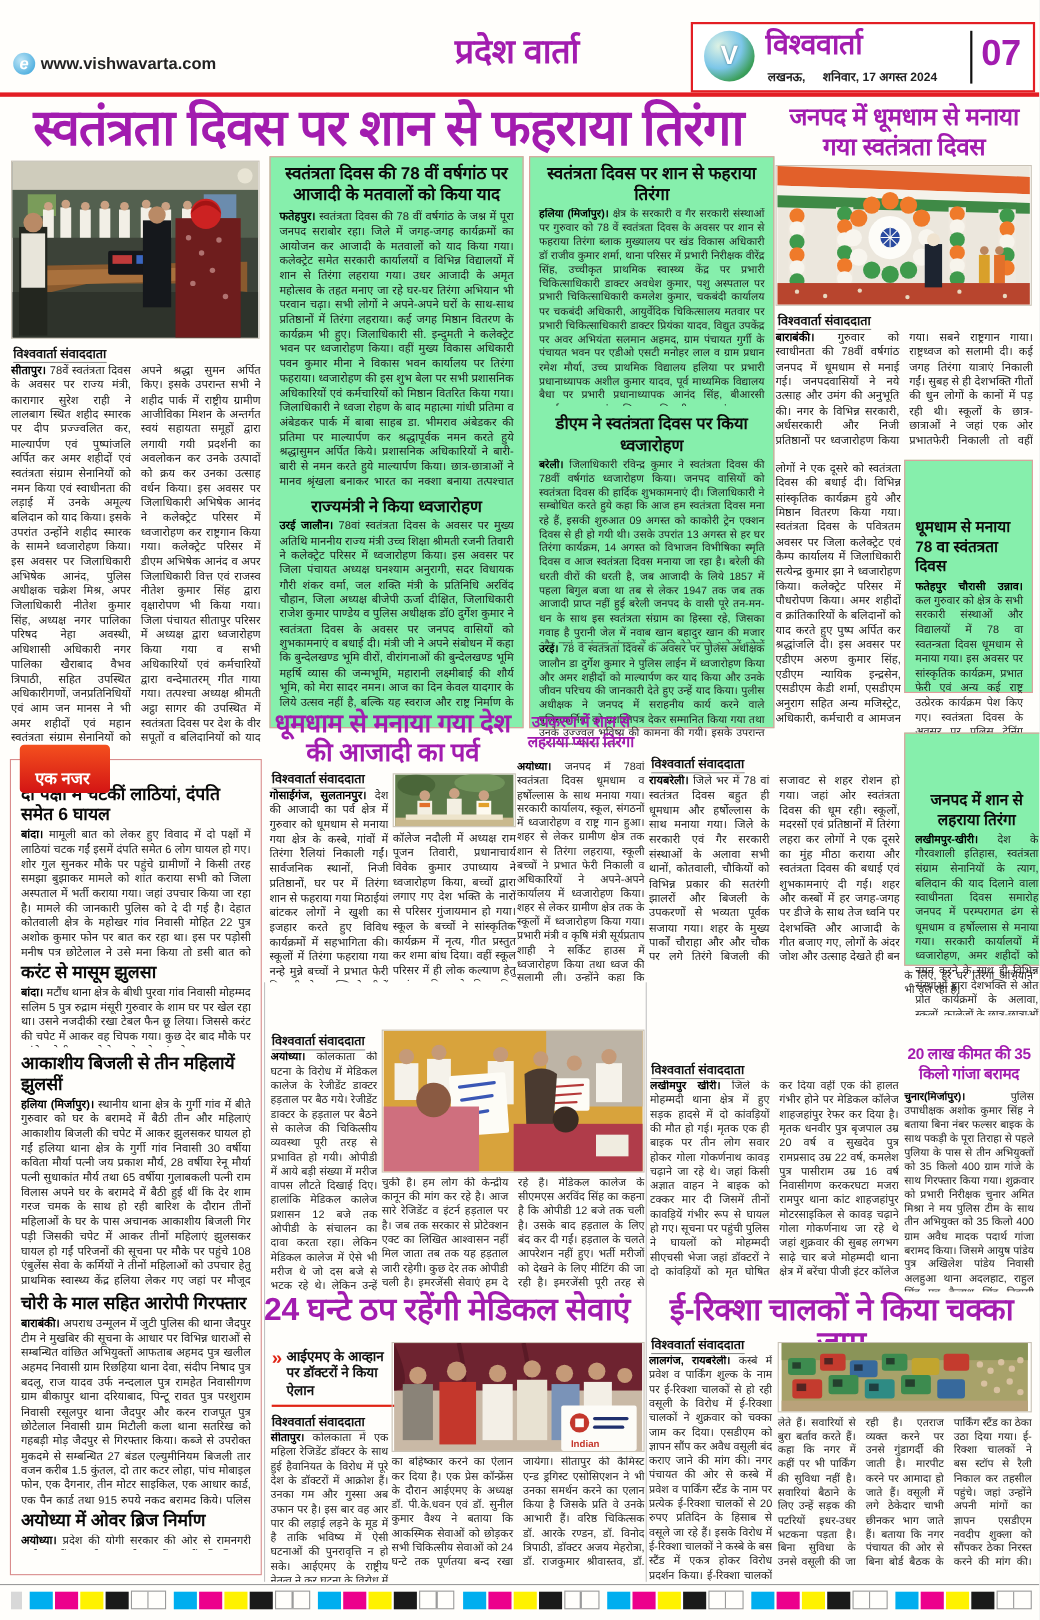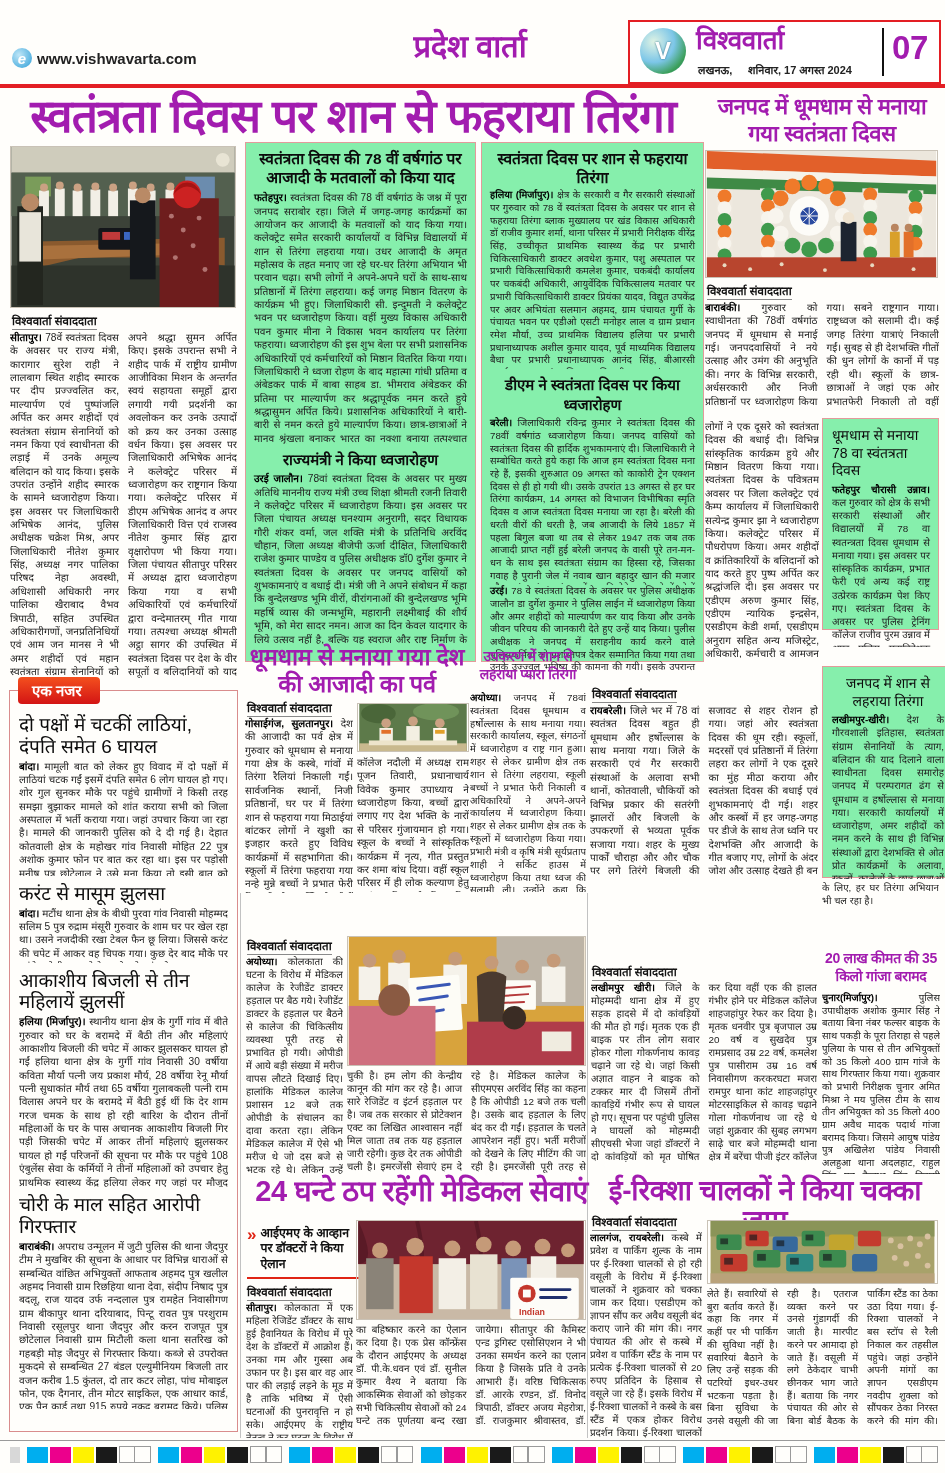--- a/index.html
+++ b/index.html
@@ -10,23 +10,23 @@
   .ctr{text-align:center;}
   .body-text{font-size:10.2px;line-height:1.31;text-align:justify;color:#1d1d1d;overflow:hidden;}
   .cols2{column-count:2;column-gap:9px;}
   .cols3{column-count:3;column-gap:9px;}
   .dl{font-weight:bold;color:#000;}
   .byline{font-weight:bold;font-size:11.5px;color:#111;border-bottom:1px solid #8a8a8a;display:inline-block;padding-bottom:1px;}
   .pinkbox{border:1.4px solid #e39b9b;background:#86efac;box-sizing:border-box;}
   .boxhead{font-weight:bold;font-size:15.5px;text-align:center;line-height:1.2;padding:7px 8px 4px 8px;color:#0c0c0c;}
   .boxbody{padding:0 8px;}
   .subhead{font-weight:bold;font-size:15px;text-align:center;padding:5px 4px 3px 4px;color:#0c0c0c;}
-  .smallboxhead{font-weight:normal;font-size:14px;text-align:left;line-height:1.25;padding:8px 8px 3px 9px;color:#0c0c0c;}
+  .smallboxhead{font-weight:bold;font-size:14px;text-align:left;line-height:1.25;padding:8px 8px 3px 9px;color:#0c0c0c;margin-top:44px;}
   .smallbody{font-size:9.9px;line-height:1.34;text-align:justify;padding:0 8px 4px 9px;color:#1d1d1d;overflow:hidden;}
-  .ek-item-h{font-weight:normal;font-size:19px;color:#0b0b0b;margin:7px 0 2px 0;line-height:1.15;}
+  .ek-item-h{font-weight:bold;font-size:16px;color:#0b0b0b;margin:7px 0 2px 0;line-height:1.15;}
   .vrule{position:absolute;width:1px;background:#c2c2c2;}
   .photo{display:block;border:1px solid #c9c2b6;box-sizing:border-box;}
   .mark-group{display:flex;align-items:center;gap:2px;}
   .mark{width:21px;height:16px;display:inline-block;}
   .reg-glyph{width:30px;height:15px;display:inline-block;border:1.5px solid #9a9a9a;border-left-width:1.5px;position:relative;}
   .reg-glyph:before{content:"";position:absolute;left:46%;top:0;bottom:0;width:1.5px;background:#9a9a9a;}
   .kicker-arrow{color:#e02414;font-weight:bold;font-size:17px;line-height:1;}
   .kicker-text{font-weight:bold;font-size:12.3px;line-height:1.25;color:#101010;}
 </style>
 </head>
@@ -101,21 +101,21 @@
       </g>
     <rect x="120" y="54" width="26" height="80" fill="#15181c"></rect>
       <circle cx="133" cy="49" r="8" fill="#b98a66"></circle>
   </svg>
   <span class="abs byline" style="left:12px;top:313px;">विश्ववार्ता संवाददाता</span>
   <div class="abs body-text cols2" style="left:10px;top:331px;width:227px;height:351px;">
     <b class="dl">सीतापुर।</b> <span>78वें स्वतंत्रता दिवस के अवसर पर राज्य मंत्री, कारागार सुरेश राही ने लालबाग स्थित शहीद स्मारक पर दीप प्रज्ज्वलित कर, माल्यार्पण एवं पुष्पांजलि अर्पित कर अमर शहीदों एवं स्वतंत्रता संग्राम सेनानियों को नमन किया एवं स्वाधीनता की लड़ाई में उनके अमूल्य बलिदान को याद किया। इसके उपरांत उन्होंने शहीद स्मारक के सामने ध्वजारोहण किया। इस अवसर पर जिलाधिकारी अभिषेक आनंद, पुलिस अधीक्षक चक्रेश मिश्र, अपर जिलाधिकारी नीतेश कुमार सिंह, अध्यक्ष नगर पालिका परिषद नेहा अवस्थी, अधिशासी अधिकारी नगर पालिका खैराबाद वैभव त्रिपाठी, सहित उपस्थित अधिकारीगणों, जनप्रतिनिधियों एवं आम जन मानस ने भी अमर शहीदों एवं महान स्वतंत्रता संग्राम सेनानियों को अपने श्रद्धा सुमन अर्पित किए। इसके उपरान्त सभी ने शहीद पार्क में राष्ट्रीय ग्रामीण आजीविका मिशन के अन्तर्गत स्वयं सहायता समूहों द्वारा लगायी गयी प्रदर्शनी का अवलोकन कर उनके उत्पादों को क्रय कर उनका उत्साह वर्धन किया। इस अवसर पर जिलाधिकारी अभिषेक आनंद ने कलेक्ट्रेट परिसर में ध्वजारोहण कर राष्ट्रगान किया गया। कलेक्ट्रेट परिसर में डीएम अभिषेक आनंद व अपर जिलाधिकारी वित्त एवं राजस्व नीतेश कुमार सिंह द्वारा वृक्षारोपण भी किया गया। जिला पंचायत सीतापुर परिसर में अध्यक्ष द्वारा ध्वजारोहण किया गया व सभी अधिकारियों एवं कर्मचारियों द्वारा वन्देमातरम् गीत गाया गया। तत्पश्चा अध्यक्ष श्रीमती अट्ठा सागर की उपस्थित में स्वतंत्रता दिवस पर देश के वीर सपूतों व बलिदानियों को याद किया गया। वहीं स्वतंत्रता दिवस के मौके पर पुलिस लाइन में आयोजित कार्यक्रम में अपने दायित्वों का निष्ठापूर्वक निर्वहन करने वाले निरीक्षक, उपनिरीक्षक व आरक्षी समेत 48 पुलिस कर्मियों को एसपी चक्रेश मिश्र ने सम्मानित किया। भारत स्वाभिमान न्यास एवं पतंजलि योग समिति के तत्वाधान में स्वतंत्रता दिवस के अवसर पर योगाभ्यास किया गया, साथ ही योग शिक्षक प्रमाण पत्र वितरण एवं वृक्षारोपण आर्यनगर पार्क व शहीद भगत सिंह पार्क में किया गया। इसके अलावा लहरपुर, बिसवां, सिधौली, मछरेहटा, सकरन, गोंदलामऊ, मिश्रिख, नैमिषारण्य, महोली, महमूदाबाद, हरगांव, नेरी, कमलापुर, रामपुर मथुरा आदि सहित विभिन्न ग्रामीण अंचलों में भी स्वतंत्रता दिवस धूमधाम से मनाया गया।</span>
   </div>
 
   <div class="abs" style="left:9px;top:690px;width:229px;height:742px;border:1.6px solid #d98c8c;box-sizing:border-box;">
-    <span class="abs" style="left:8px;top:-14px;background:linear-gradient(180deg,#f4501e,#d31414);color:#fff;font-weight:bold;font-size:15px;padding:3px 18px 4px 14px;border-radius:4px;">एक नजर</span>
+    <span class="abs" style="left:8px;top:-14px;background:linear-gradient(180deg,#f4501e,#d31414);color:#fff;font-weight:bold;font-size:15px;padding:20px 18px 4px 14px;border-radius:4px;">एक नजर</span>
     <div style="padding:16px 9px 4px 9px;overflow:hidden;height:718px;box-sizing:border-box;">
       <div>
         <div class="ek-item-h">दो पक्षों में चटकीं लाठियां, दंपति समेत 6 घायल</div>
         <div class="body-text" style="max-height:116px;"><b class="dl">बांदा।</b> <span>मामूली बात को लेकर हुए विवाद में दो पक्षों में लाठियां चटक गईं इसमें दंपति समेत 6 लोग घायल हो गए। शोर गुल सुनकर मौके पर पहुंचे ग्रामीणों ने किसी तरह समझा बुझाकर मामले को शांत कराया सभी को जिला अस्पताल में भर्ती कराया गया। जहां उपचार किया जा रहा है। मामले की जानकारी पुलिस को दे दी गई है। देहात कोतवाली क्षेत्र के महोखर गांव निवासी मोहित 22 पुत्र अशोक कुमार फोन पर बात कर रहा था। इस पर पड़ोसी मनीष पुत्र छोटेलाल ने उसे मना किया तो इसी बात को लेकर दोनों में विवाद हो गया। विवाद इतना बढ़ गया कि दोनों पक्षों में लाठियां चल गईं। जिसमें एक पक्ष के मोहित के अलावा उसका छोटा भाई गोपाल 20 मां पूनम 50 पिता अशोक 55 और दूसरे पक्ष के मनीष 22 पुत्र छोटेलाल उसका भाई अजीत 20 घायल हो गए। घटना की तहरीर पुलिस को दे दी गई है।</span></div>
       </div>
       <div>
         <div class="ek-item-h">करंट से मासूम झुलसा</div>
         <div class="body-text" style="max-height:56px;"><b class="dl">बांदा।</b> <span>मटौंध थाना क्षेत्र के बीधी पुरवा गांव निवासी मोहम्मद सलिम 5 पुत्र रुद्राम मंसूरी गुरुवार के शाम घर पर खेल रहा था। उसने नजदीकी रखा टेबल फैन छू लिया। जिससे करंट की चपेट में आकर वह चिपक गया। कुछ देर बाद मौके पर पहुंचे पड़ोसी युवक ने देखा तो उसे करंट से मुक्त कराया।</span></div>
       </div>
       <div>
@@ -343,21 +343,21 @@
   <span class="abs byline" style="left:592px;top:964px;">विश्ववार्ता संवाददाता</span>
   <div class="abs body-text cols2" style="left:591px;top:982px;width:226px;height:192px;font-size:9.9px;">
     <b class="dl">लखीमपुर खीरी।</b> <span>जिले के मोहम्मदी थाना क्षेत्र में हुए सड़क हादसे में दो कांवड़ियों की मौत हो गई। मृतक एक ही बाइक पर तीन लोग सवार होकर गोला गोकर्णनाथ कावड़ चढ़ाने जा रहे थे। जहां किसी अज्ञात वाहन ने बाइक को टक्कर मार दी जिसमें तीनों कावड़ियें गंभीर रूप से घायल हो गए। सूचना पर पहुंची पुलिस ने घायलों को मोहम्मदी सीएचसी भेजा जहां डॉक्टरों ने दो कांवड़ियों को मृत घोषित कर दिया वहीं एक की हालत गंभीर होने पर मेडिकल कॉलेज शाहजहांपुर रेफर कर दिया है। मृतक धनवीर पुत्र बृजपाल उम्र 20 वर्ष व सुखदेव पुत्र रामप्रसाद उम्र 22 वर्ष, कमलेश पुत्र पासीराम उम्र 16 वर्ष निवासीगण करकरघटा मजरा रामपुर थाना कांट शाहजहांपुर मोटरसाइकिल से कावड़ चढ़ाने गोला गोकर्णनाथ जा रहे थे जहां शुक्रवार की सुबह लगभग साढ़े चार बजे मोहम्मदी थाना क्षेत्र में बरेंचा पीजी इंटर कॉलेज के पास उनकी बाइक में किसी अज्ञात वाहन ने टक्कर मार दी। हादसे में तीनों कावड़ियें गंभीर रूप से घायल हो गए जिन्हें पुलिस ने अस्पताल भेजा। जहां डाक्टरों ने धनवीर व सुखदेव को मृत घोषित कर दिया। वहीं कमलेश की हालत गंभीर देखते हुए शाहजहांपुर रेफर किया गया है। हादसे की सूचना सुनते ही मृतकों के परिजनों का रो रो कर बुरा हाल है। पुलिस के मुताबिक बाइक चला रहे धनवीर को नींद आने के कारण बाइक गलत दिशा में चली गई। इसी दौरान पीछे से आ रहे किसी अज्ञात वाहन ने बाइक में टक्कर मार दी जिससे या हादसा हुआ है।</span>
   </div>
 
   <div class="abs hl ctr" style="left:822px;top:950px;width:118px;font-size:14px;line-height:1.25;">20 लाख कीमत की 35 किलो गांजा बरामद</div>
   <div class="abs body-text" style="left:822px;top:992px;width:118px;height:182px;font-size:9.7px;">
     <b class="dl">चुनार(मिर्जापुर)।</b> <span>पुलिस उपाधीक्षक अशोक कुमार सिंह ने बताया बिना नंबर फल्सर बाइक के साथ पकड़ी के पूरा तिराहा से पहले पुलिया के पास से तीन अभियुक्तों को 35 किलो 400 ग्राम गांजे के साथ गिरफ्तार किया गया। शुक्रवार को प्रभारी निरीक्षक चुनार अमित मिश्रा ने मय पुलिस टीम के साथ तीन अभियुक्त को 35 किलो 400 ग्राम अवैध मादक पदार्थ गांजा बरामद किया। जिसमे आयुष पांडेय पुत्र अखिलेश पांडेय निवासी अलहुआ थाना अदलहाट, राहुल सिंह पुत्र कैलाश सिंह निवासी रमदपुर थाना अदलहाट, अंकित पांडेय पुत्र विजय पांडेय निवासी पार्वती नगर कॉलोनी भोंदी थाना रामनगर वाराणसी को शुक्रवार को पकड़ी का पूरा तिराहा के पहले पुलिय के पास से तीन अलग-अलग बैग में रखे कुल 35 किलो 400 ग्राम नाजायज गांजा के साथ गिरफ्तार कर जेल भेजा गया। बिना नंबर के पल्सर बाइक भी सीज किया गया।</span>
   </div>
 
-  <div class="abs hl" style="left:250px;top:1176px;width:338px;font-size:29px;text-align:right;">24 घन्टे ठप रहेंगी मेडिकल सेवाएं</div>
+  <div class="abs hl" style="left:240px;top:1176px;width:338px;font-size:29px;text-align:left;">24 घन्टे ठप रहेंगी मेडिकल सेवाएं</div>
   <div class="abs" style="left:247px;top:1226px;width:116px;border-bottom:2px solid #e02414;padding-bottom:5px;display:flex;gap:4px;">
     <span class="kicker-arrow">»</span>
     <span class="kicker-text">आईएमए के आव्हान पर डॉक्टरों ने किया ऐलान</span>
   </div>
   <span class="abs byline" style="left:247px;top:1284px;">विश्ववार्ता संवाददाता</span>
   <div class="abs body-text" style="left:246px;top:1302px;width:107px;height:136px;font-size:9.9px;">
     <b class="dl">सीतापुर।</b> <span>कोलकाता में एक महिला रेजिडेंट डॉक्टर के साथ हुई हैवानियत के विरोध में पूरे देश के डॉक्टरों में आक्रोश हैं। उनका गम और गुस्सा अब उफान पर है। इस बार वह आर पार की लड़ाई लड़ने के मूड में है ताकि भविष्य में ऐसी घटनाओं की पुनरावृत्ति न हो सके। आईएमए के राष्ट्रीय नेतृत्व ने क्रूर घटना के विरोध में 17 अगस्त से 18 अगस्त के बीच 24 घन्टे तक चिकित्सीय सेवाओं के बहिष्कार का निर्णय लिया है। राष्ट्रीय नेतृत्व के इस निर्णय के समर्थन में जनपद के सभी डॉक्टरों ने आईएमए की जनपदीय कार्यकारिणी के नेतृत्व में 24 घन्टे तक चिकित्सीय कार्य</span>
   </div>
   <svg class="abs photo" style="left:356px;top:1220px;" width="230" height="100" viewBox="0 0 230 100">
     <rect width="230" height="100" fill="#c9b9a6"></rect>

